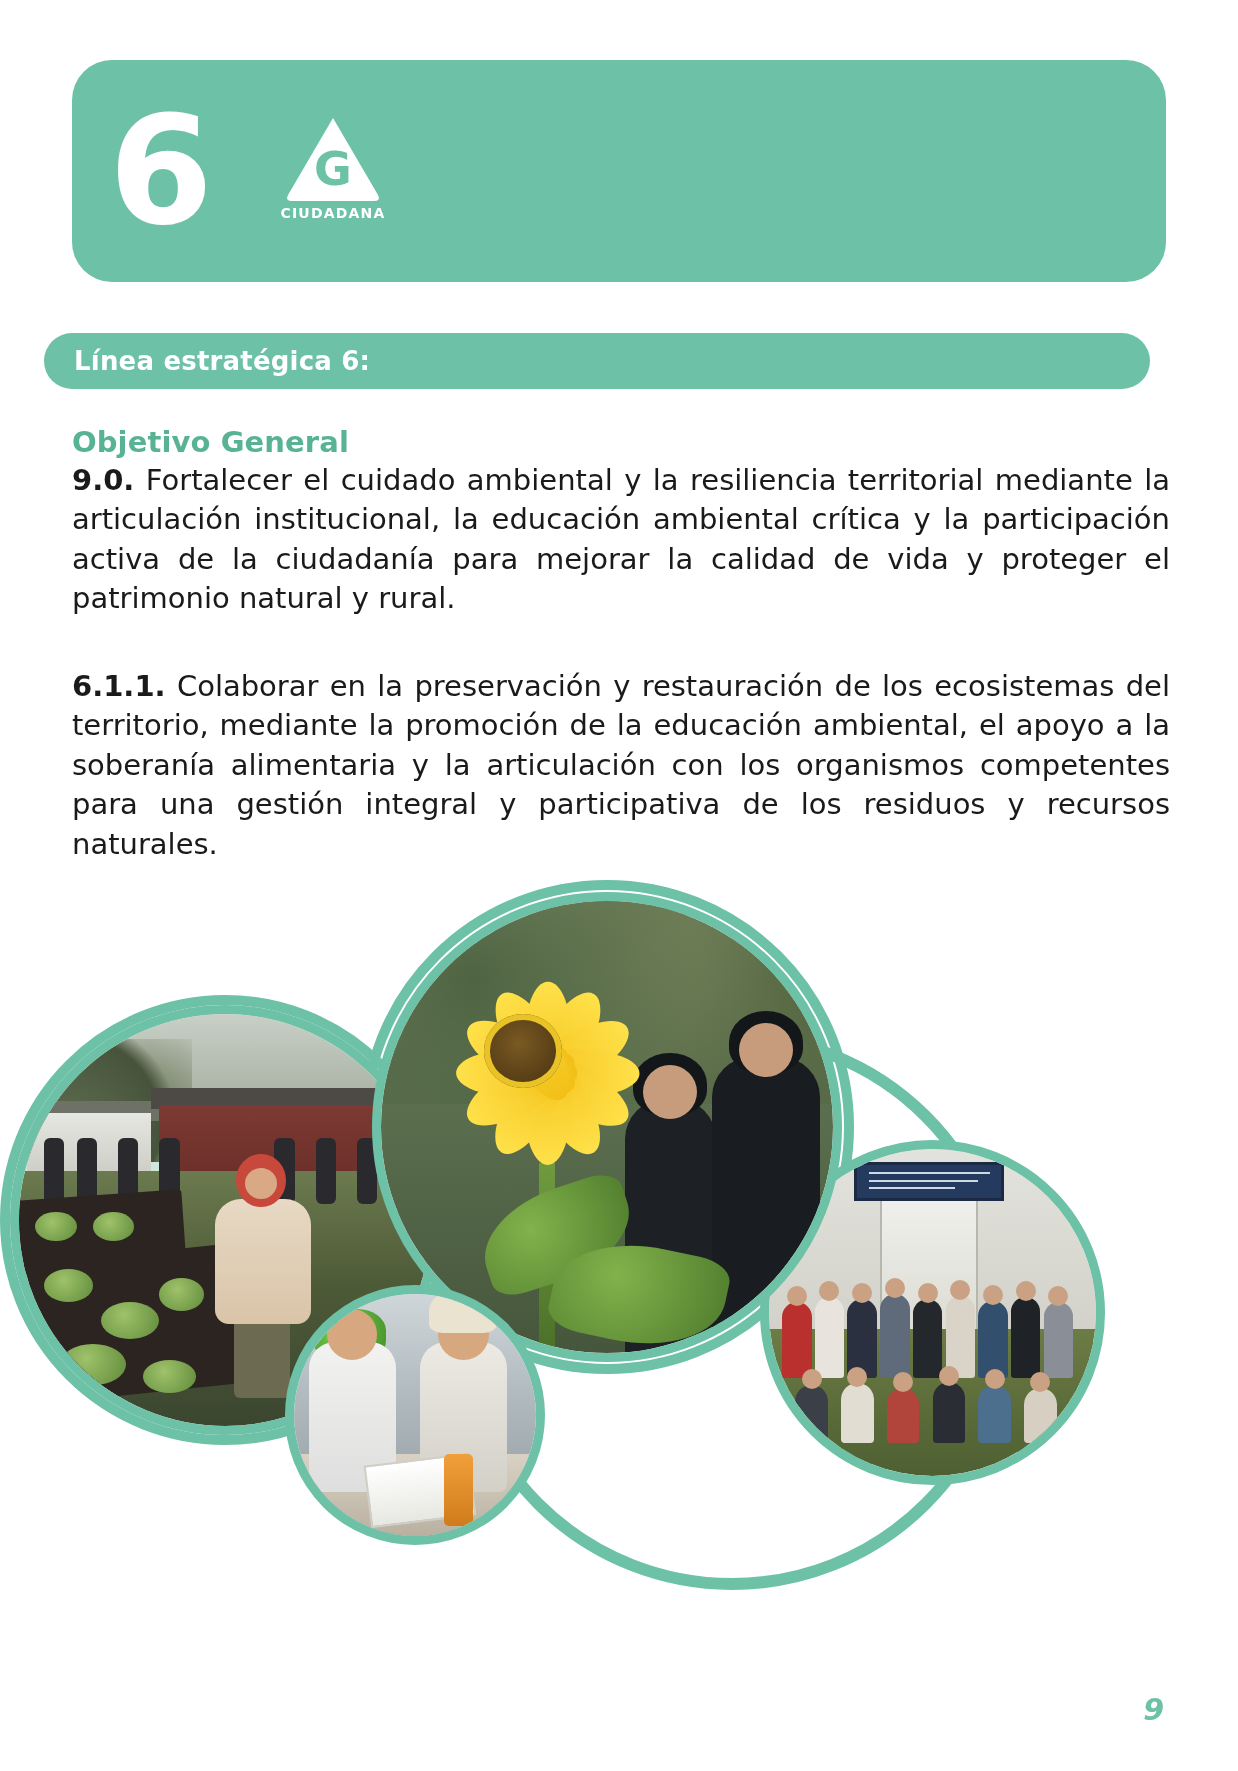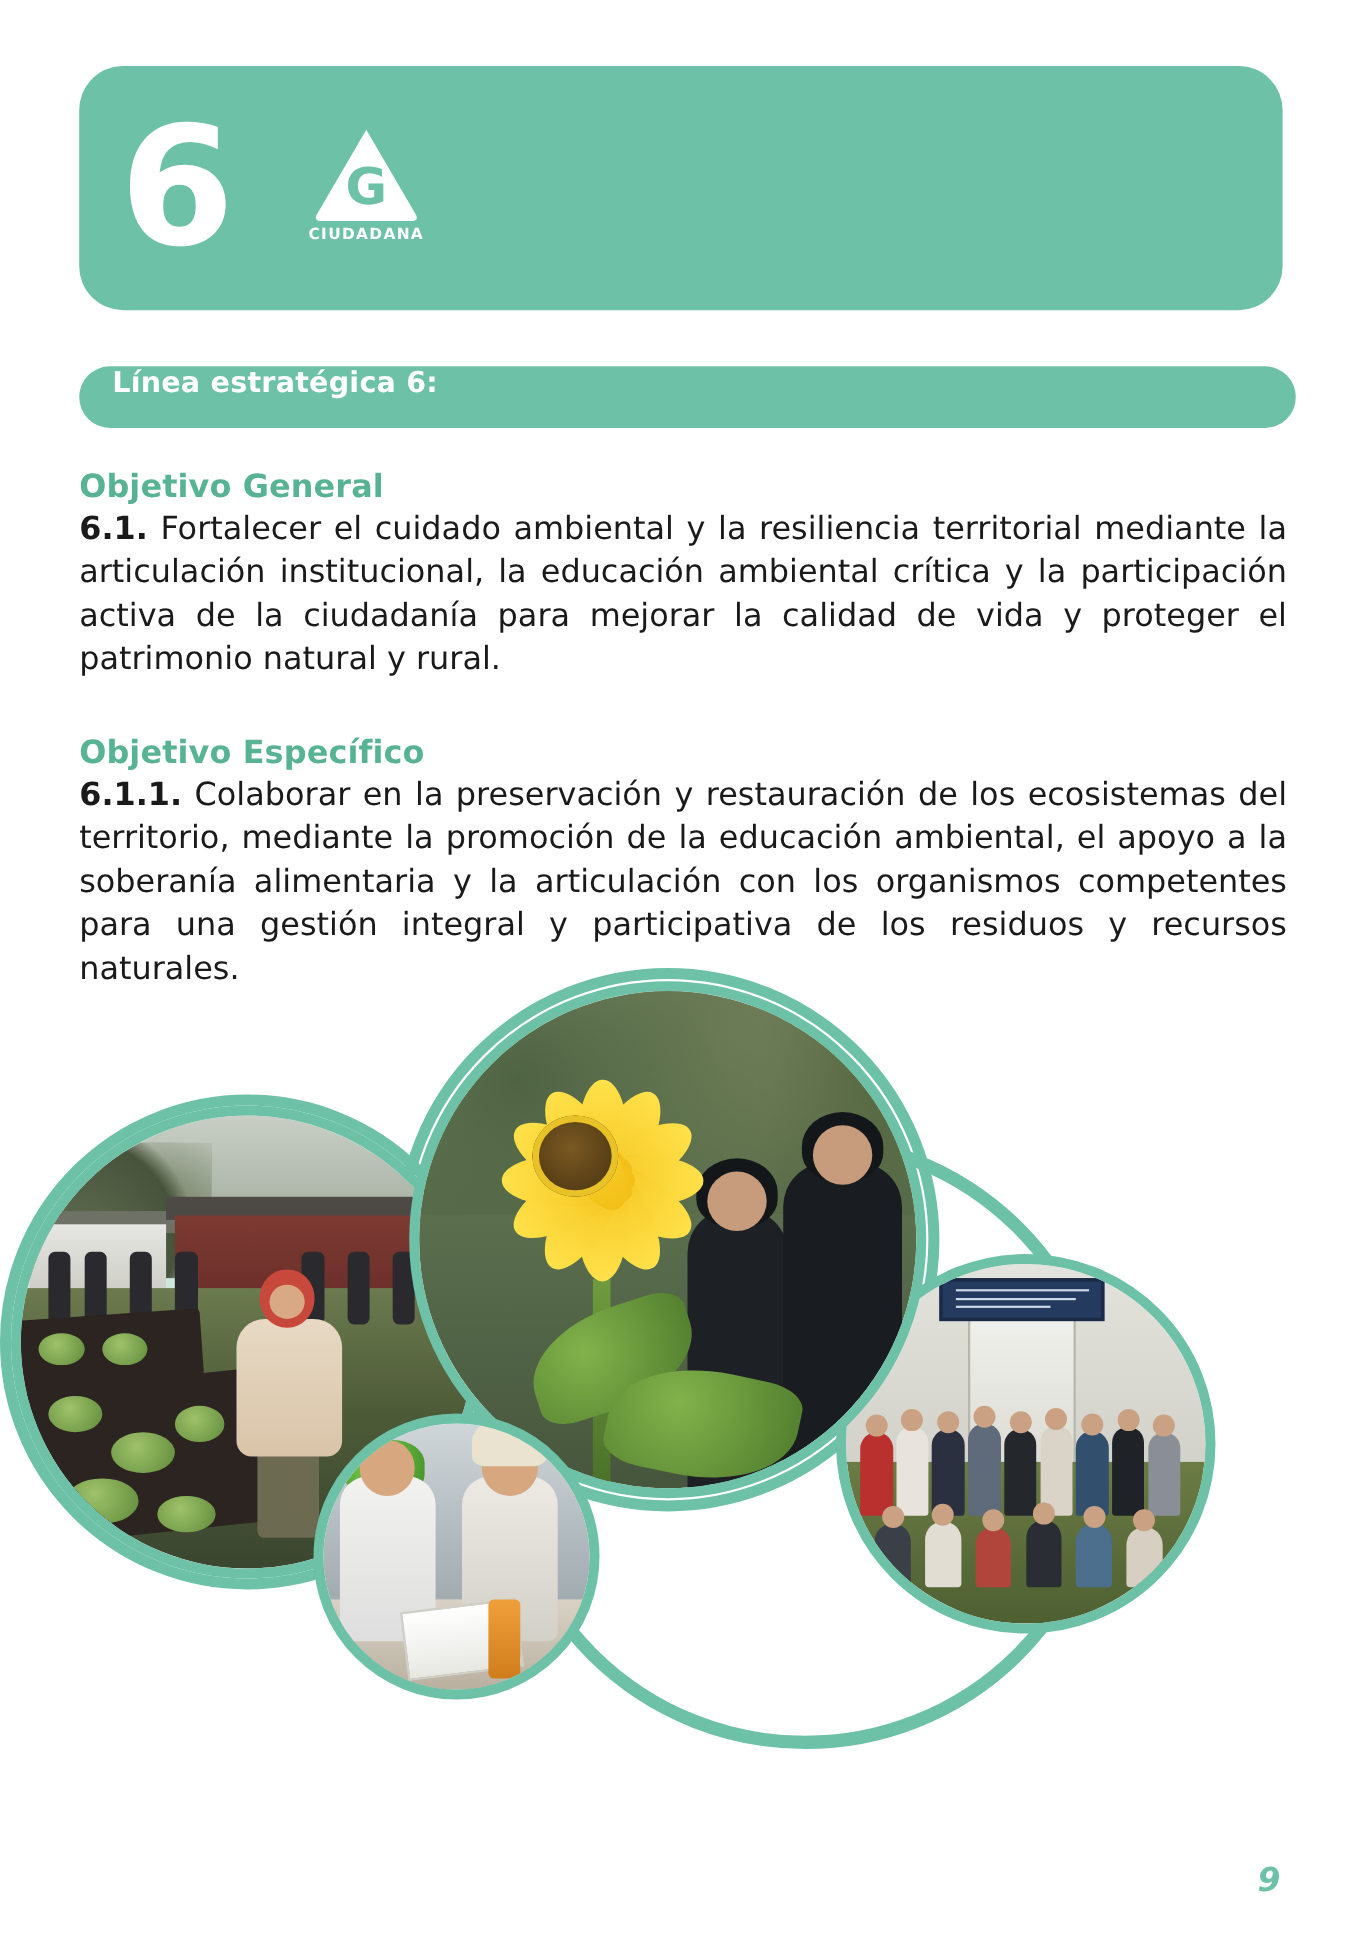--- a/index.html
+++ b/index.html
@@ -70,26 +70,26 @@
     color: #ffffff;
     font-family: "DejaVu Sans", sans-serif;
     font-size: 14px;
     font-weight: 700;
     letter-spacing: 1.2px;
   }
 
   
   .pill-bar {
     position: absolute;
-    left: 72px; top: 333px;
+    left: 44px; top: 333px;
     width: 1106px; height: 56px;
     background: #6cc1a6;
     border-radius: 28px;
     display: flex;
-    align-items: flex-start;
+    align-items: center;
     padding-left: 30px;
   }
   .pill-text {
     color: #ffffff;
     font-family: "DejaVu Sans", sans-serif;
     font-weight: 700;
     font-size: 26px;
     letter-spacing: 0.2px;
   }
 
@@ -284,25 +284,24 @@
   </div>
 </div>
 
 <div class="pill-bar">
   <span class="pill-text">Línea estratégica 6:</span>
 </div>
 
 <div class="content">
 
   <h2 class="section-heading">Objetivo General</h2>
-  <p class="body-par"><span class="lead">6.1.</span><span> Fortalecer el cuidado ambiental y la resiliencia territorial mediante la articulación institucional, la educación ambiental crítica y la participación activa de la ciudadanía para mejorar la calidad de vida y proteger el patrimonio natural y rural.</span></p>
+  <p class="body-par"><span class="lead">9.0.</span><span> Fortalecer el cuidado ambiental y la resiliencia territorial mediante la articulación institucional, la educación ambiental crítica y la participación activa de la ciudadanía para mejorar la calidad de vida y proteger el patrimonio natural y rural.</span></p>
 
   <div class="spacer"></div>
 
-  <h2 class="section-heading">Objetivo Específico</h2>
   <p class="body-par"><span class="lead">6.1.1.</span><span> Colaborar en la preservación y restauración de los ecosistemas del territorio, mediante la promoción de la educación ambiental, el apoyo a la soberanía alimentaria y la articulación con los organismos competentes para una gestión integral y participativa de los residuos y recursos naturales.</span></p>
 
 </div>
 
 <div class="collage">
 
   <div class="ring ring-a"></div>
   <div class="ring ring-b"></div>
   <div class="ring ring-c"></div>
 

